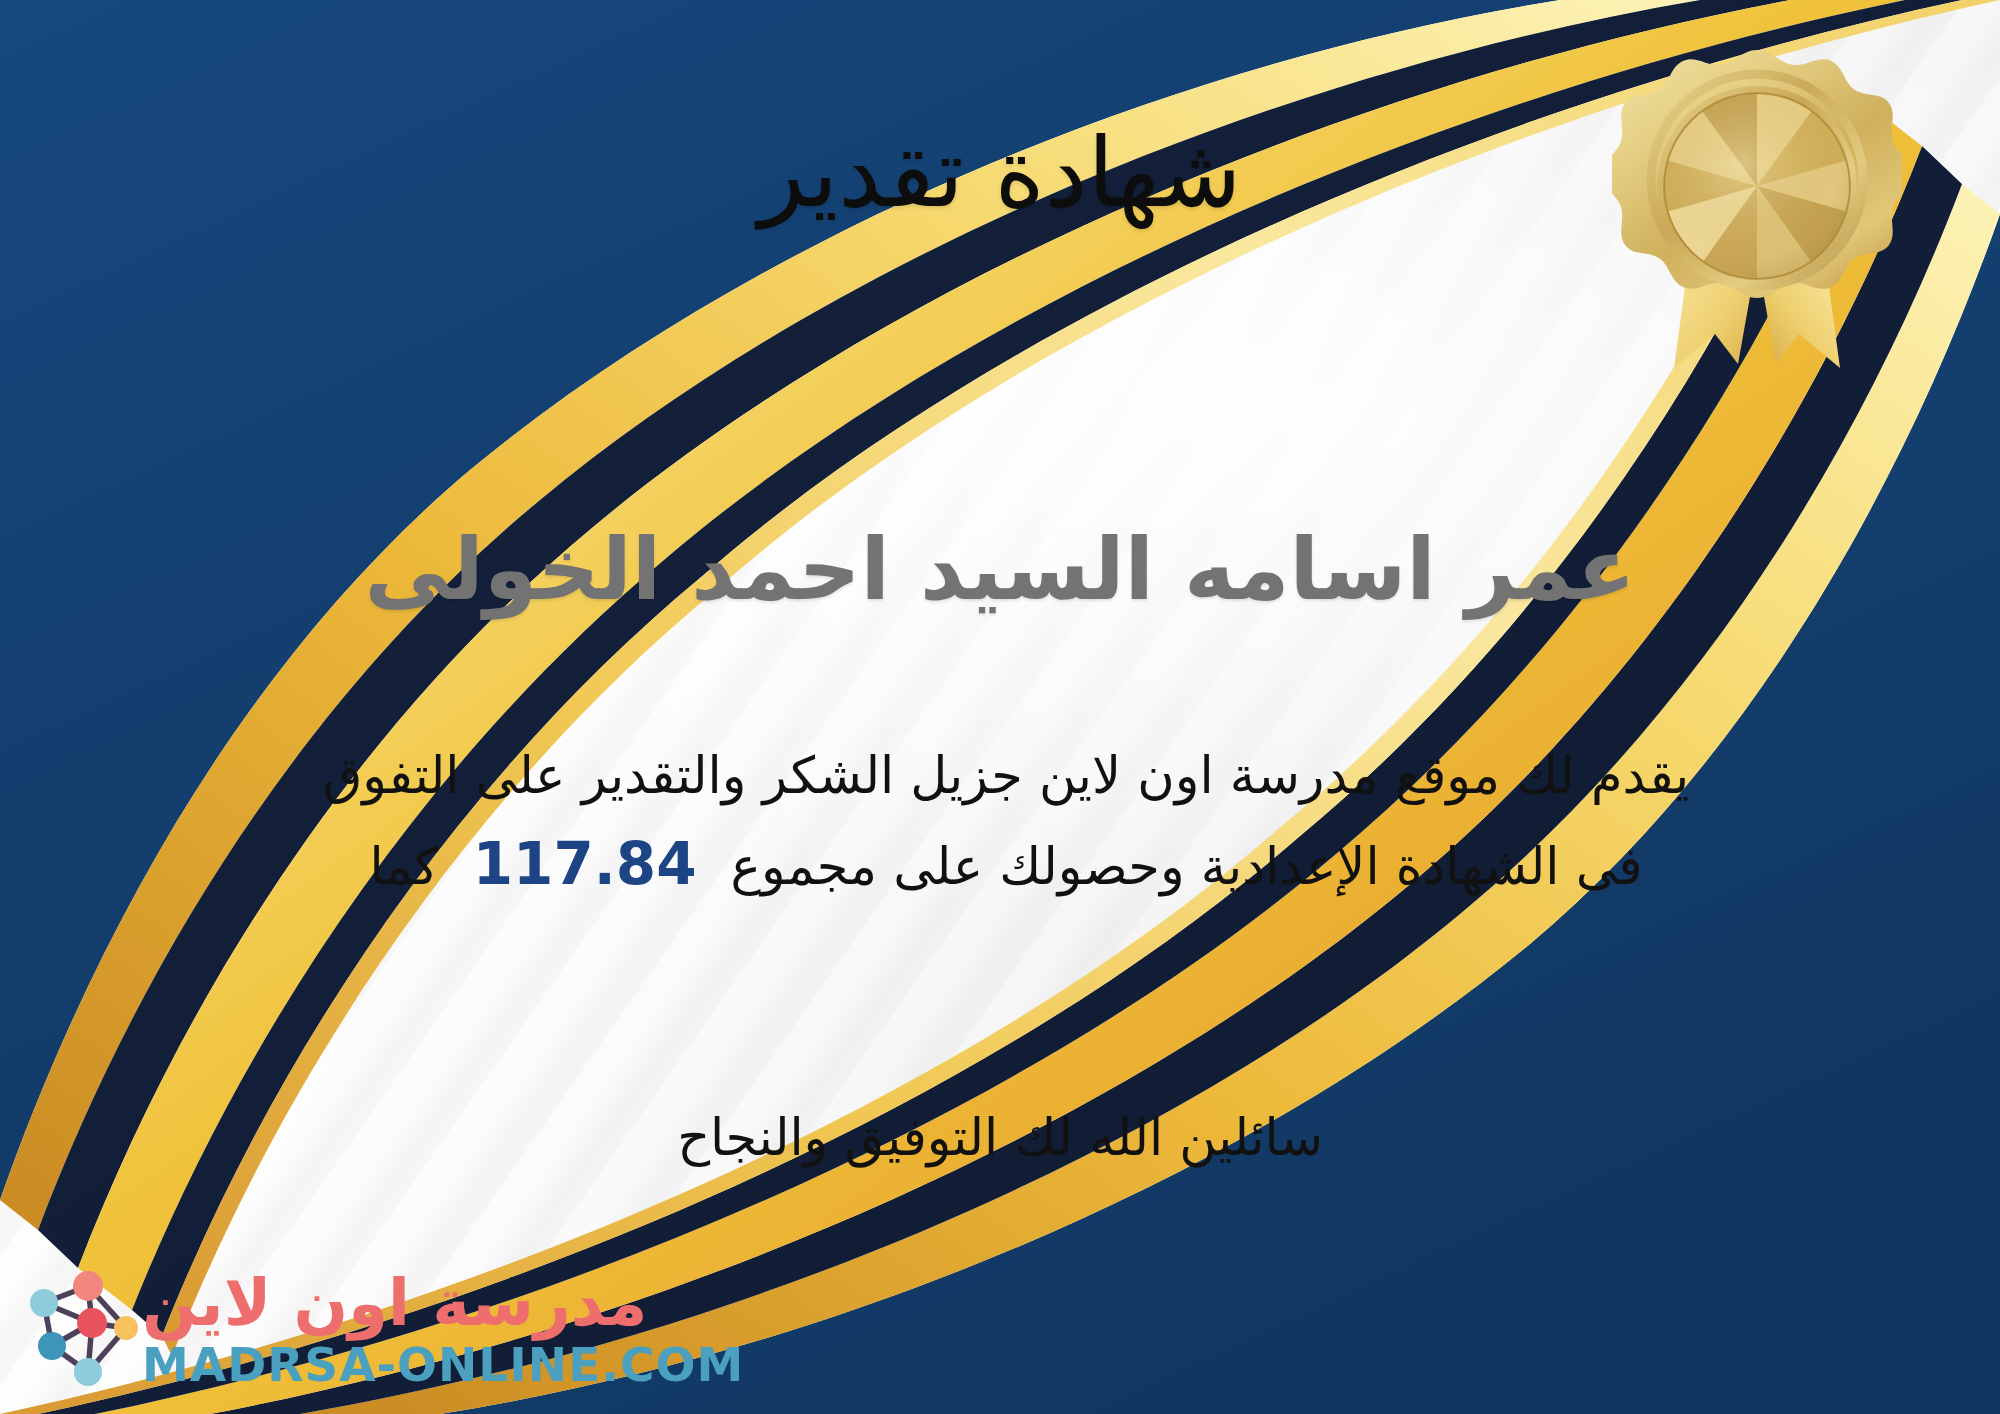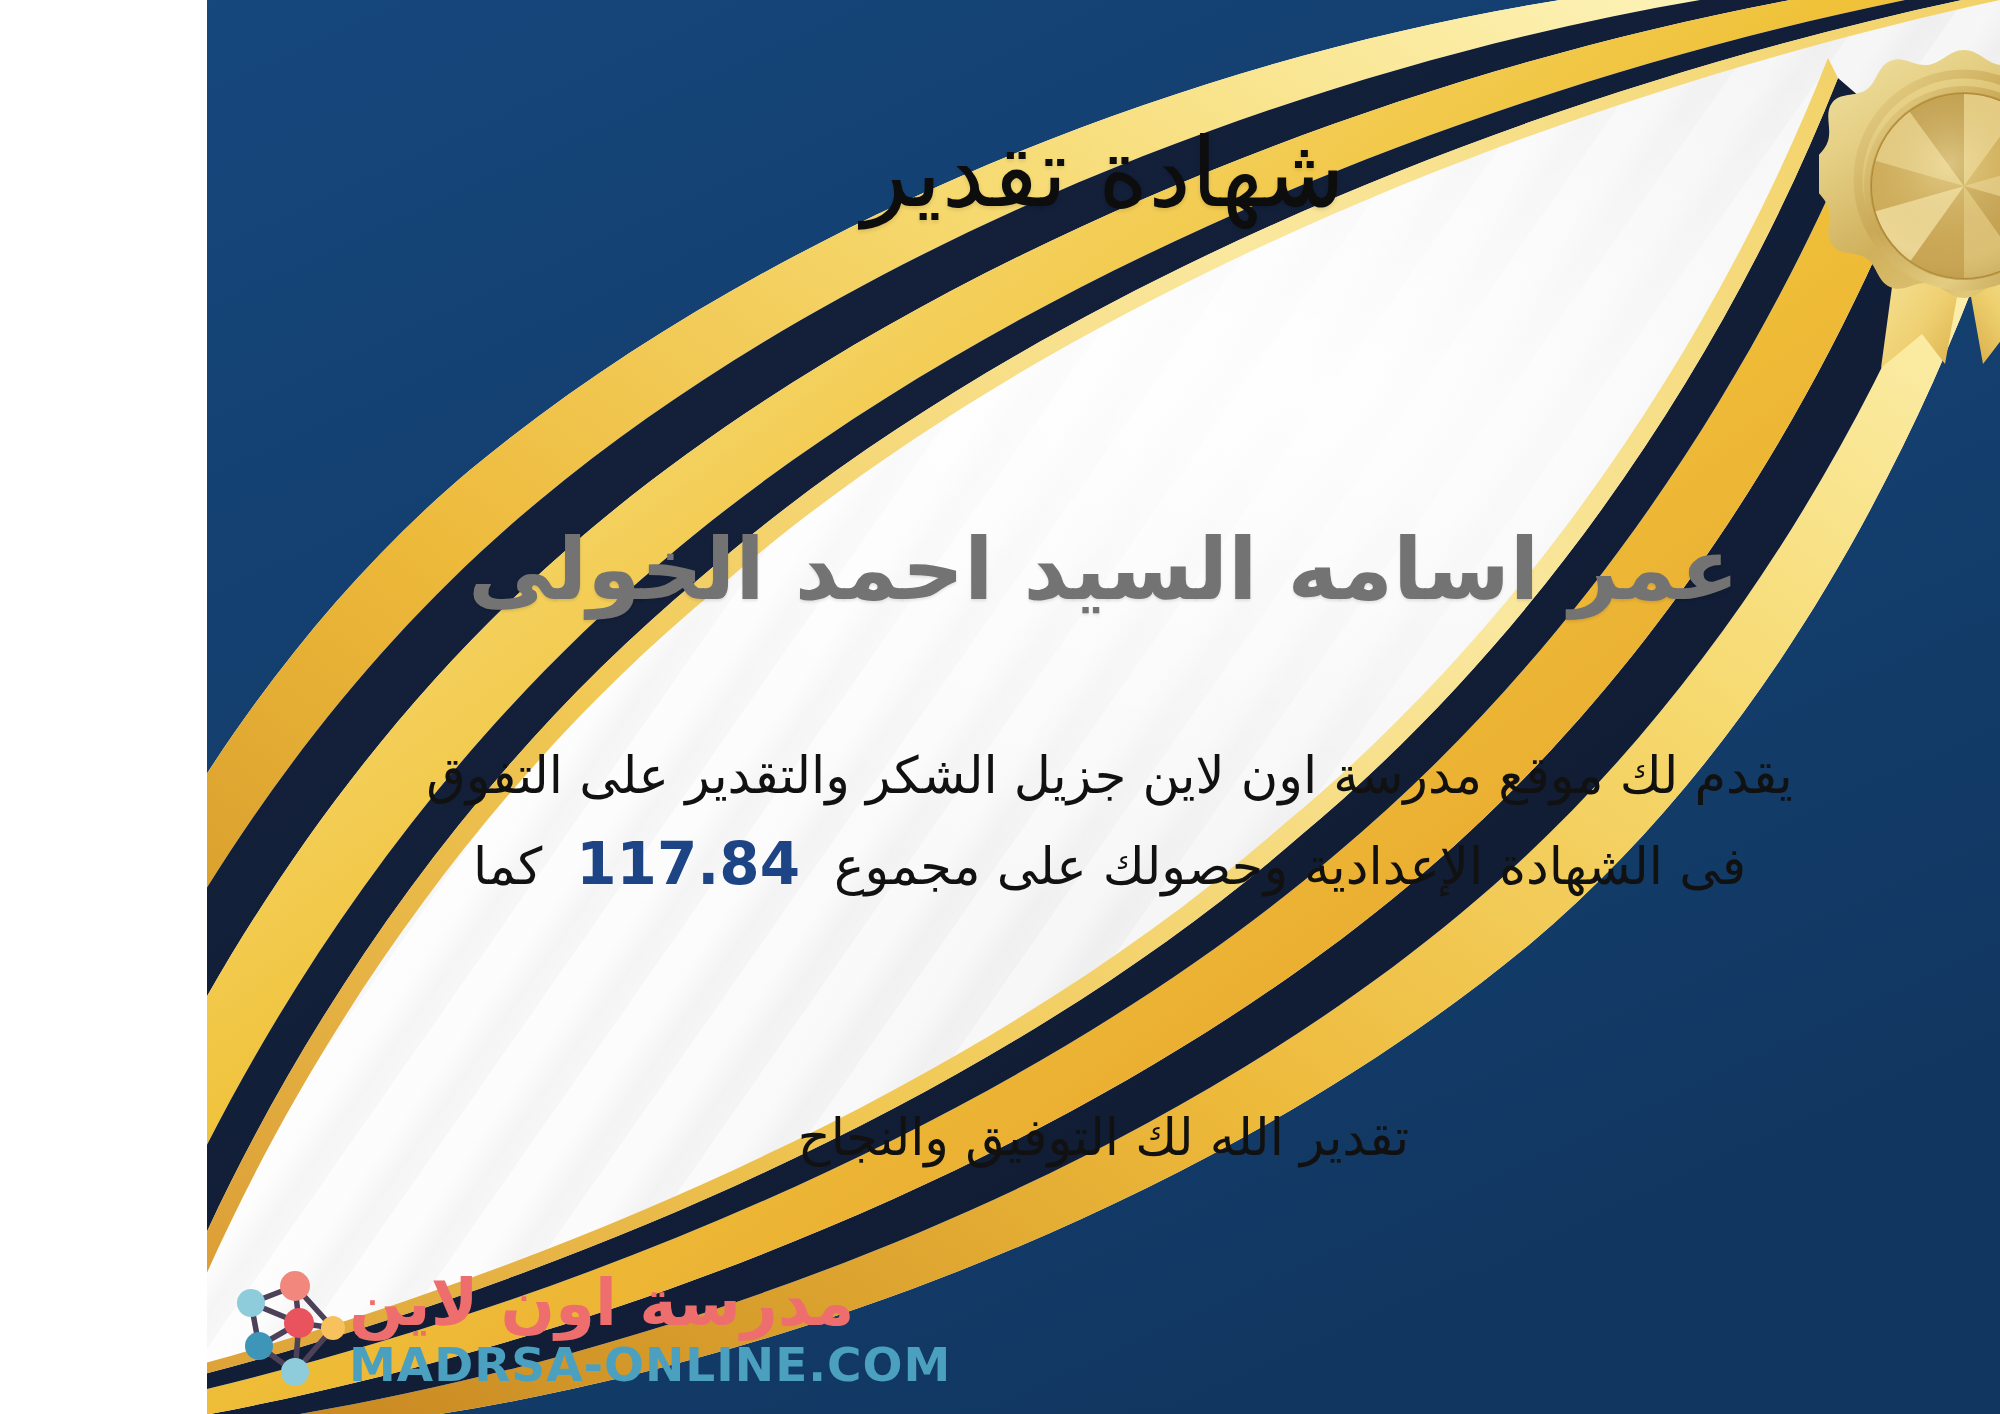--- a/index.html
+++ b/index.html
@@ -8,21 +8,21 @@
     padding: 0;
     background: #ffffff;
   }
   body {
     font-family: "DejaVu Sans", "Liberation Sans", sans-serif;
   }
 
   
   .certificate {
     position: relative;
-    width: 1793px;
+    width: 2000px;
     height: 1414px;
     overflow: hidden;
     background: #ffffff;
   }
 
   
   .paper-texture {
     position: absolute;
     inset: 0;
     background:
@@ -316,21 +316,21 @@
 
     <div class="cert-title">شهادة تقدير</div>
 
     <div class="recipient-name">عمر اسامه السيد احمد الخولى</div>
 
     <div class="body-block">
       <span class="body-line">يقدم لك موقع مدرسة اون لاين جزيل الشكر  والتقدير على التفوق</span>
       <span class="body-line"><span>فى الشهادة الإعدادية وحصولك على مجموع</span><span class="grade-value">117.84</span><span>كما</span></span>
     </div>
 
-    <div class="closing-line">تقدير الله لك التوفيق  والنجاح</div>
+    <div class="closing-line">سائلين الله لك التوفيق  والنجاح</div>
   </div>
 
   <div class="brand-logo">
     <svg class="brand-network-icon" viewBox="0 0 112 122" xmlns="http://www.w3.org/2000/svg">
       <g stroke="#4c4158" stroke-width="5.5" stroke-linecap="round" fill="none">
         <line x1="18" y1="35" x2="62" y2="18"></line>
         <line x1="18" y1="35" x2="66" y2="55"></line>
         <line x1="18" y1="35" x2="26" y2="78"></line>
         <line x1="62" y1="18" x2="66" y2="55"></line>
         <line x1="62" y1="18" x2="100" y2="60"></line>

